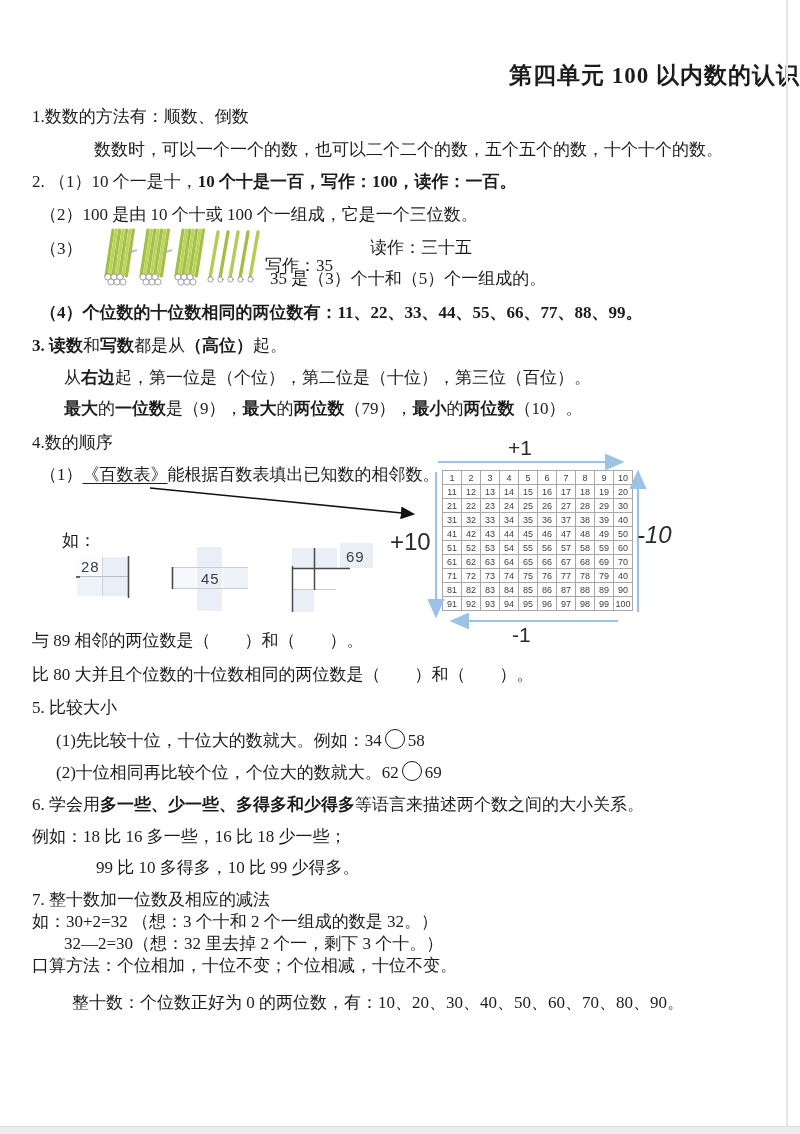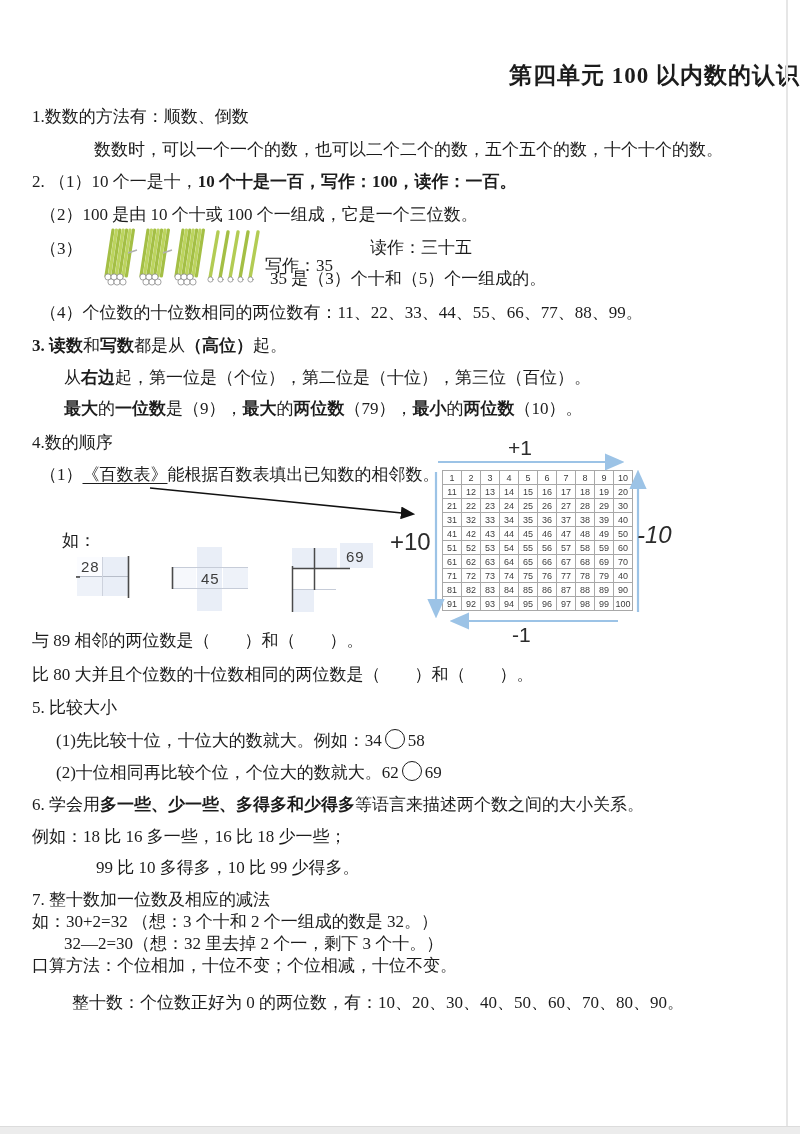--- a/index.html
+++ b/index.html
@@ -43,21 +43,21 @@
 
   <div id="doc-body">
       <div class="para" style="left: 32px; top: 106px;"><span>1.数数的方法有：顺数、倒数</span></div>
       <div class="para" style="left: 64px; top: 139px; margin-left: 30px;"><span>数数时，可以一个一个的数，也可以二个二个的数，五个五个的数，十个十个的数。</span></div>
       <div class="para" style="left: 32px; top: 171px;"><span>2. （1）10 个一是十，</span><span class="b">10 个十是一百，写作：100，读作：一百。</span></div>
       <div class="para" style="left: 40px; top: 204px; text-align: center;"><span>（2）100 是由 10 个十或 100 个一组成，它是一个三位数。</span></div>
       <div class="para" style="left: 40px; top: 238px;"><span>（3）</span></div>
       <div class="para" style="left: 265px; top: 244px; margin-top: 11px;"><span>写作：35</span></div>
       <div class="para" style="left: 370px; top: 237px;"><span>读作：三十五</span></div>
       <div class="para" style="left: 270px; top: 268px;"><span>35 是（3）个十和（5）个一组成的。</span></div>
-      <div class="para" style="left: 40px; top: 302px;"><span>（4）个位数的十位数相同的两位数有：11、22、33、44、55、66、77、88、99。</span></div>
+      <div class="para" style="left: 40px; top: 302px; font-weight: bold;"><span>（4）个位数的十位数相同的两位数有：11、22、33、44、55、66、77、88、99。</span></div>
       <div class="para" style="left: 32px; top: 335px;"><span class="b">3. 读数</span><span>和</span><span class="b">写数</span><span>都是从</span><span class="b">（高位）</span><span>起。</span></div>
       <div class="para" style="left: 64px; top: 367px;"><span>从</span><span class="b">右边</span><span>起，第一位是（个位），第二位是（十位），第三位（百位）。</span></div>
       <div class="para" style="left: 64px; top: 398px;"><span class="b">最大</span><span>的</span><span class="b">一位数</span><span>是（9），</span><span class="b">最大</span><span>的</span><span class="b">两位数</span><span>（79），</span><span class="b">最小</span><span>的</span><span class="b">两位数</span><span>（10）。</span></div>
       <div class="para" style="left: 32px; top: 432px;"><span>4.数的顺序</span></div>
       <div class="para" style="left: 40px; top: 464px;"><span>（1）</span><span class="u">《百数表》</span><span>能根据百数表填出已知数的相邻数。</span></div>
       <div class="para" style="left: 62px; top: 530px;"><span>如：</span></div>
       <div class="para" style="left: 32px; top: 630px;"><span>与 89 相邻的两位数是（　　）和（　　）。</span></div>
       <div class="para" style="left: 32px; top: 664px;"><span>比 80 大并且个位数的十位数相同的两位数是（　　）和（　　）。</span></div>
       <div class="para" style="left: 32px; top: 697px;"><span>5. 比较大小</span></div>
       <div class="para" style="left: 56px; top: 729px;"><span>(1)先比较十位，十位大的数就大。例如：34</span><span class="ring"></span><span>58</span></div>

